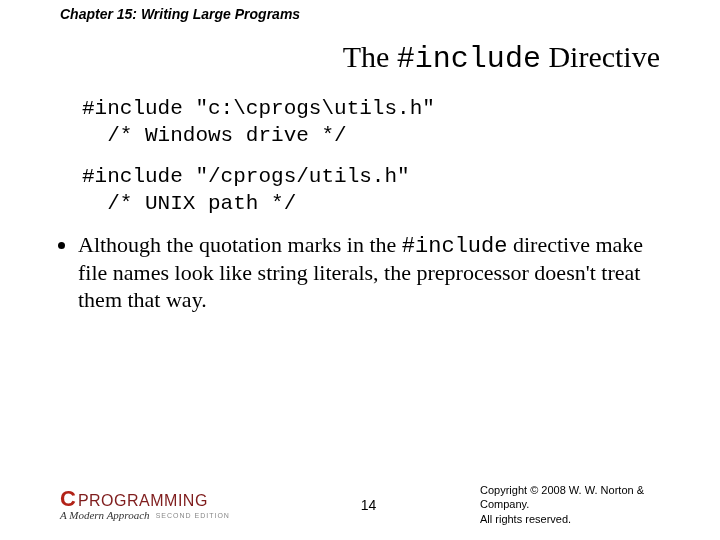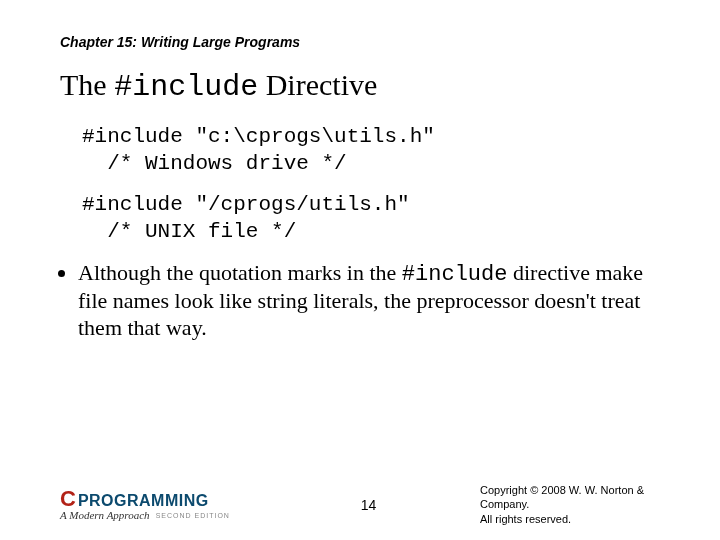--- a/index.html
+++ b/index.html
@@ -7,35 +7,35 @@
     padding: 0;
     width: 720px;
     height: 540px;
     font-family: "Times New Roman", Times, serif;
     background: #ffffff;
     color: #000000;
     position: relative;
     overflow: hidden;
   }
   .slide {
-    padding: 34px 60px 0 60px;
+    padding: 6px 60px 0 60px;
     box-sizing: border-box;
     width: 100%;
     height: 100%;
   }
   .chapter {
     font-family: Arial, Helvetica, sans-serif;
     font-weight: bold;
     font-style: italic;
     font-size: 14px;
     margin-bottom: 18px;
   }
   .title {
     font-size: 30px;
-    text-align: left;
+    text-align: right;
     margin-bottom: 20px;
   }
   .mono {
     font-family: "Courier New", Courier, monospace;
   }
   ul.bullets {
     margin: 0;
     padding: 0 0 0 18px;
     list-style-type: disc;
   }
@@ -72,24 +72,24 @@
   }
   .logo-c {
     font-family: Arial, Helvetica, sans-serif;
     font-weight: 900;
     font-size: 22px;
     color: #b22217;
     margin-right: 2px;
   }
   .logo-word {
     font-family: Arial, Helvetica, sans-serif;
-    font-weight: 700;
+    font-weight: 400;
     font-size: 16px;
     letter-spacing: 0.5px;
-    color: #0c4a6e;
+    color: #7f1d1d;
   }
   .logo-sub-row {
     display: flex;
     align-items: center;
     gap: 6px;
   }
   .logo-sub {
     font-family: "Times New Roman", serif;
     font-style: italic;
     font-size: 11px;
@@ -125,21 +125,21 @@
 
   <div class="title">
     <span>The </span><span class="mono">#include</span><span> Directive</span>
   </div>
 
 
   <div class="codeblock"><span>#include "c:\cprogs\utils.h"</span>
 <span>  /* Windows drive */</span></div>
 
   <div class="codeblock"><span>#include "/cprogs/utils.h"</span>
-<span>  /* UNIX file */</span></div>
+<span>  /* UNIX path */</span></div>
 
   <ul class="bullets">
     <li>
       <span>Although the quotation marks in the </span><span class="mono">#include</span><span> directive make file names look like string literals, the preprocessor doesn't treat them that way.</span>
     </li>
   </ul>
 
 </div>
 
 <div class="footer">

